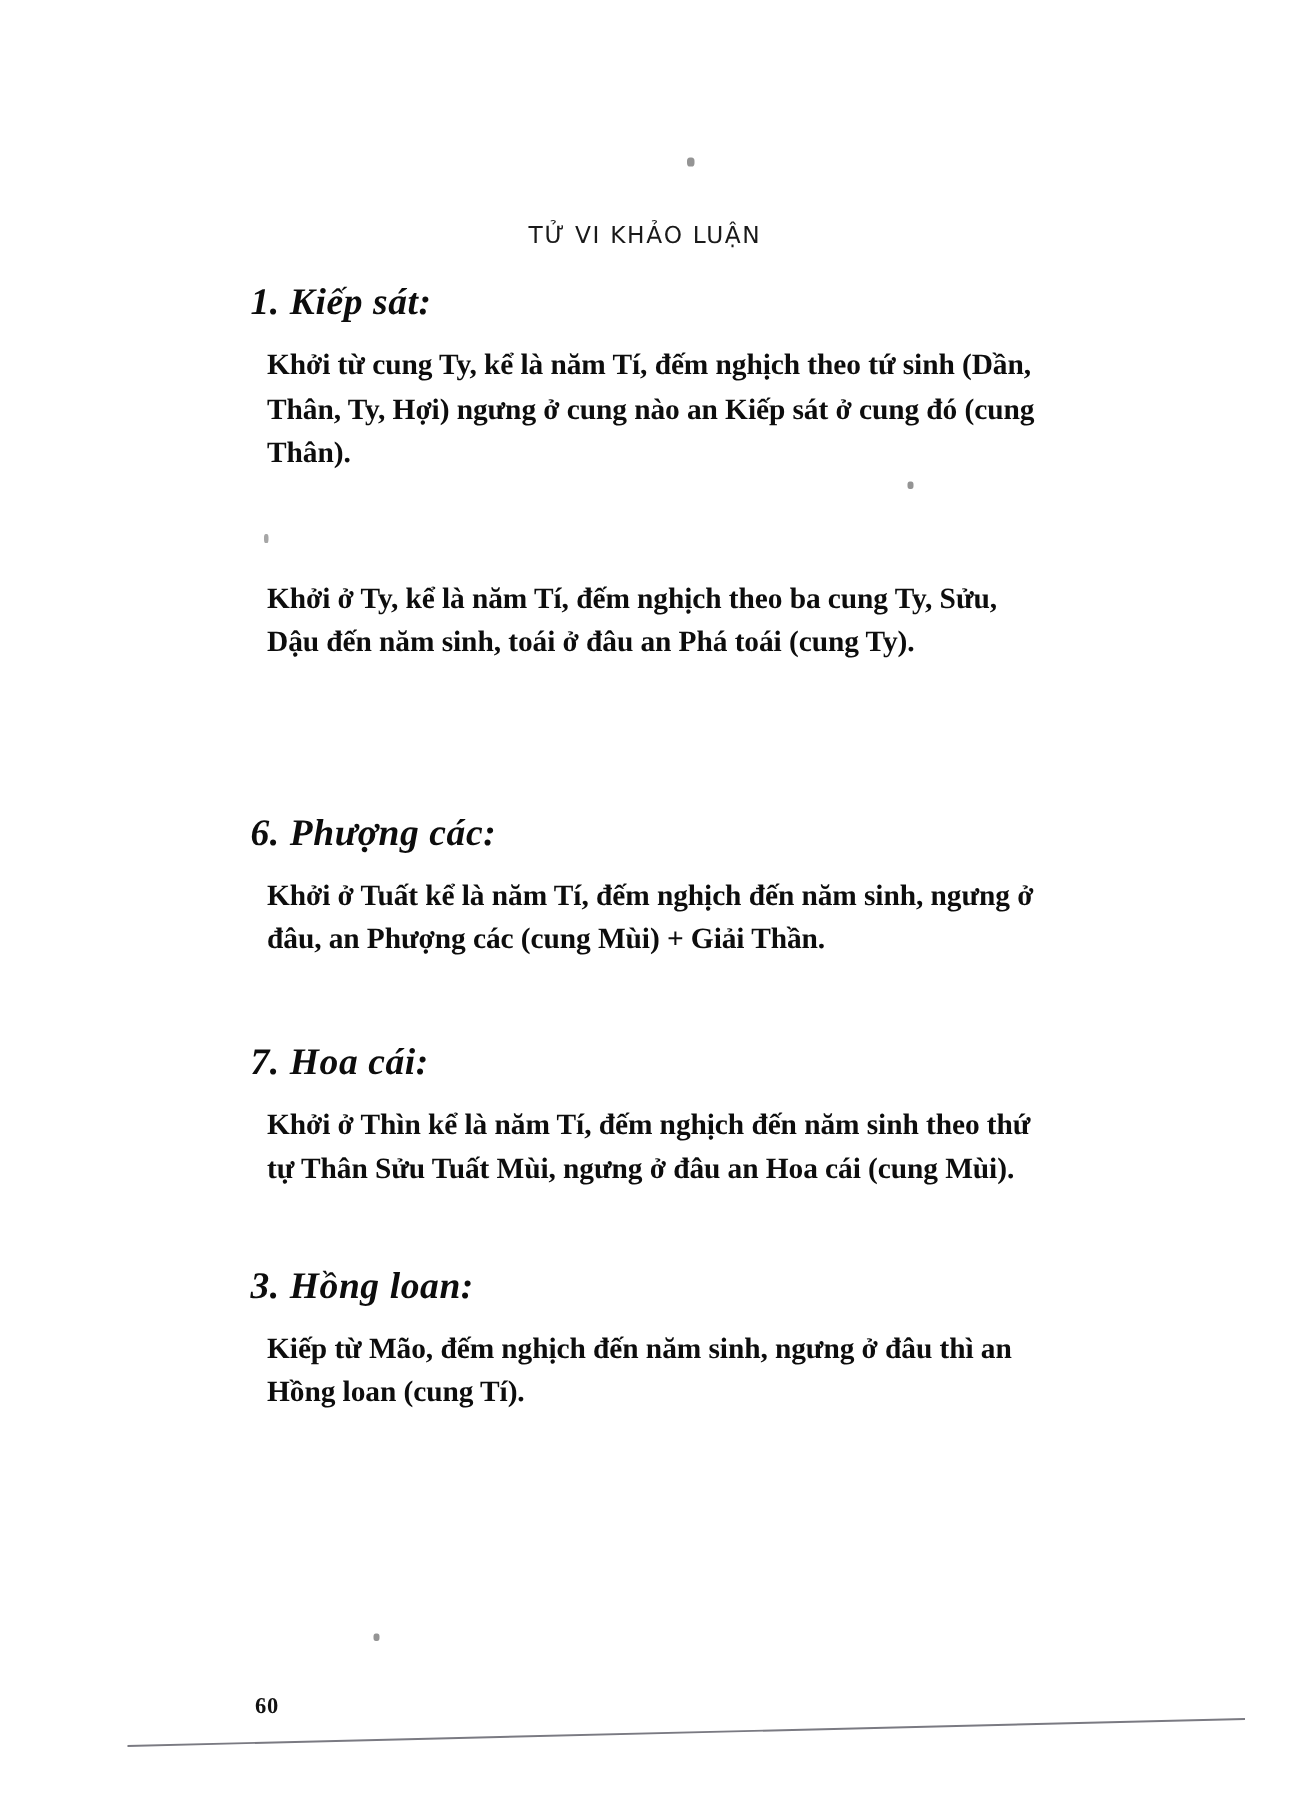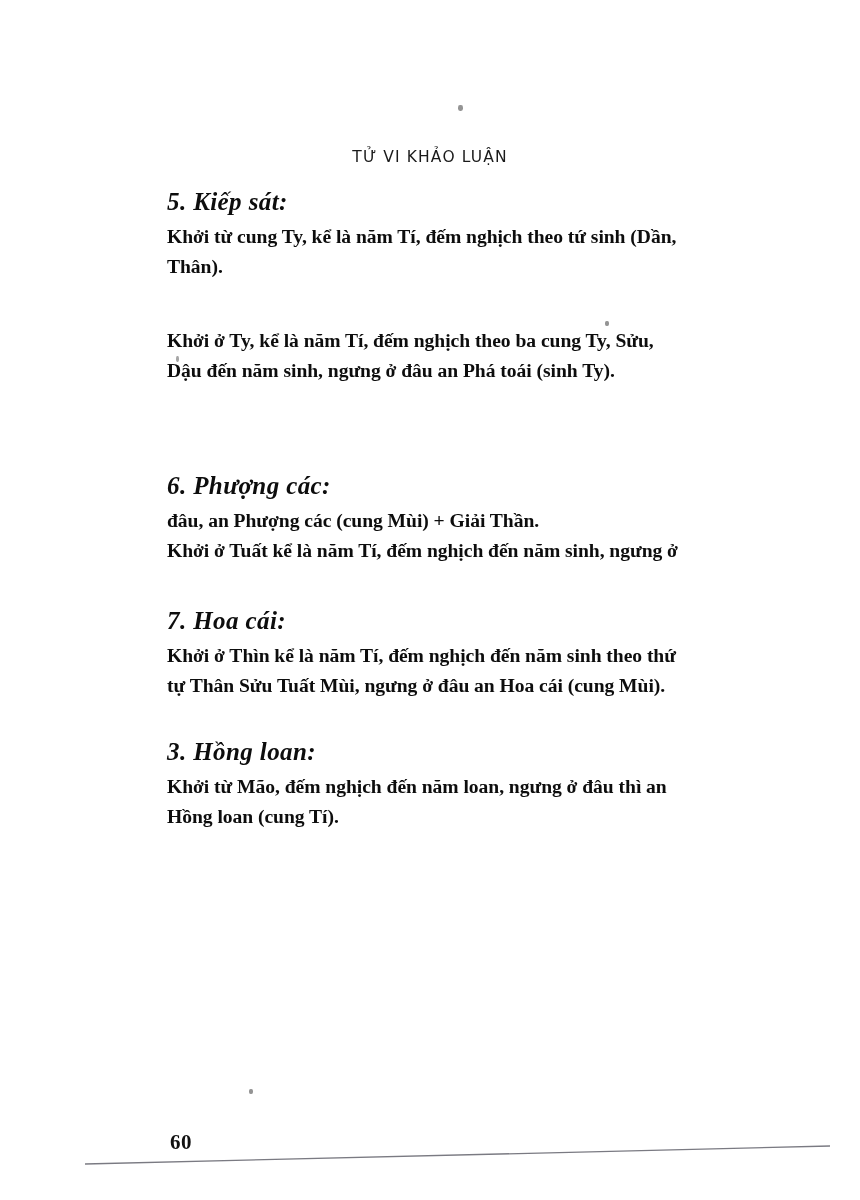--- a/index.html
+++ b/index.html
@@ -55,38 +55,38 @@
     white-space: nowrap;
   }
 
   .sec-body {
     font-family: "Liberation Serif", "DejaVu Serif", serif;
     font-weight: bold;
     font-size: 19.6px;
     line-height: 29.5px;
     letter-spacing: -0.05px;
     color: #0d0d0d;
-    margin: 0;
+    margin: 11px;
     text-align: left;
     width: 628px;
   }
   .sec-body .ln { display: block; white-space: nowrap; }
 
   
   .gap-lg { height: 45px; }
   .gap-md { height: 40px; }
   .gap-sm { height: 36px; }
 
   
   .folio {
     position: absolute;
     left: 170px;
     top: 1130px;
     font-family: "Liberation Serif", "DejaVu Serif", serif;
-    font-size: 21px;
+    font-size: 15px;
     font-weight: 600;
     letter-spacing: 0.5px;
     color: #111111;
   }
 
   
   .scan-edge {
     position: absolute;
     left: 0;
     top: 1118px;
@@ -110,65 +110,66 @@
 </head>
 <body>
 
 <div class="page">
 
   <div class="running-head">TỬ VI KHẢO LUẬN</div>
 
   <div class="column">
 
     <div class="section">
-      <p class="sec-heading">5. Kiếp sát:</p>
+      <p class="sec-heading">1. Kiếp sát:</p>
       <p class="sec-body">
         <span class="ln">Khởi từ cung Ty, kể là năm Tí, đếm nghịch theo tứ sinh (Dần,</span>
+        <span class="ln">Thân, Ty, Hợi) ngưng ở cung nào an Kiếp sát ở cung đó (cung</span>
         <span class="ln">Thân).</span>
       </p>
     </div>
 
     <div class="gap-lg"></div>
 
     <div class="section">
       <p class="sec-body">
         <span class="ln">Khởi ở Ty, kể là năm Tí, đếm nghịch theo ba cung Ty, Sửu,</span>
-        <span class="ln">Dậu đến năm sinh, ngưng ở đâu an Phá toái (sinh Ty).</span>
+        <span class="ln">Dậu đến năm sinh, toái ở đâu an Phá toái (cung Ty).</span>
       </p>
     </div>
 
     <div class="gap-lg"></div>
 
 
     <div class="gap-md"></div>
 
     <div class="section">
       <p class="sec-heading">6. Phượng các:</p>
       <p class="sec-body">
+        <span class="ln">Khởi ở Tuất kể là năm Tí, đếm nghịch đến năm sinh, ngưng ở</span>
         <span class="ln">đâu, an Phượng các (cung Mùi) + Giải Thần.</span>
-        <span class="ln">Khởi ở Tuất kể là năm Tí, đếm nghịch đến năm sinh, ngưng ở</span>
       </p>
     </div>
 
     <div class="gap-md"></div>
 
     <div class="section">
       <p class="sec-heading">7. Hoa cái:</p>
       <p class="sec-body">
         <span class="ln">Khởi ở Thìn kể là năm Tí, đếm nghịch đến năm sinh theo thứ</span>
         <span class="ln">tự Thân Sửu Tuất Mùi, ngưng ở đâu an Hoa cái (cung Mùi).</span>
       </p>
     </div>
 
     <div class="gap-sm"></div>
 
     <div class="section">
       <p class="sec-heading">3. Hồng loan:</p>
       <p class="sec-body">
-        <span class="ln">Khởi từ Mão, đếm nghịch đến năm loan, ngưng ở đâu thì an</span>
+        <span class="ln">Kiếp từ Mão, đếm nghịch đến năm sinh, ngưng ở đâu thì an</span>
         <span class="ln">Hồng loan (cung Tí).</span>
       </p>
     </div>
 
   </div>
 
   <div class="folio">60</div>
 
   <svg class="scan-edge" viewBox="0 0 860 60" preserveAspectRatio="none">
     <line x1="85" y1="46" x2="830" y2="28" stroke="#7a7a82" stroke-width="1.3"></line>

